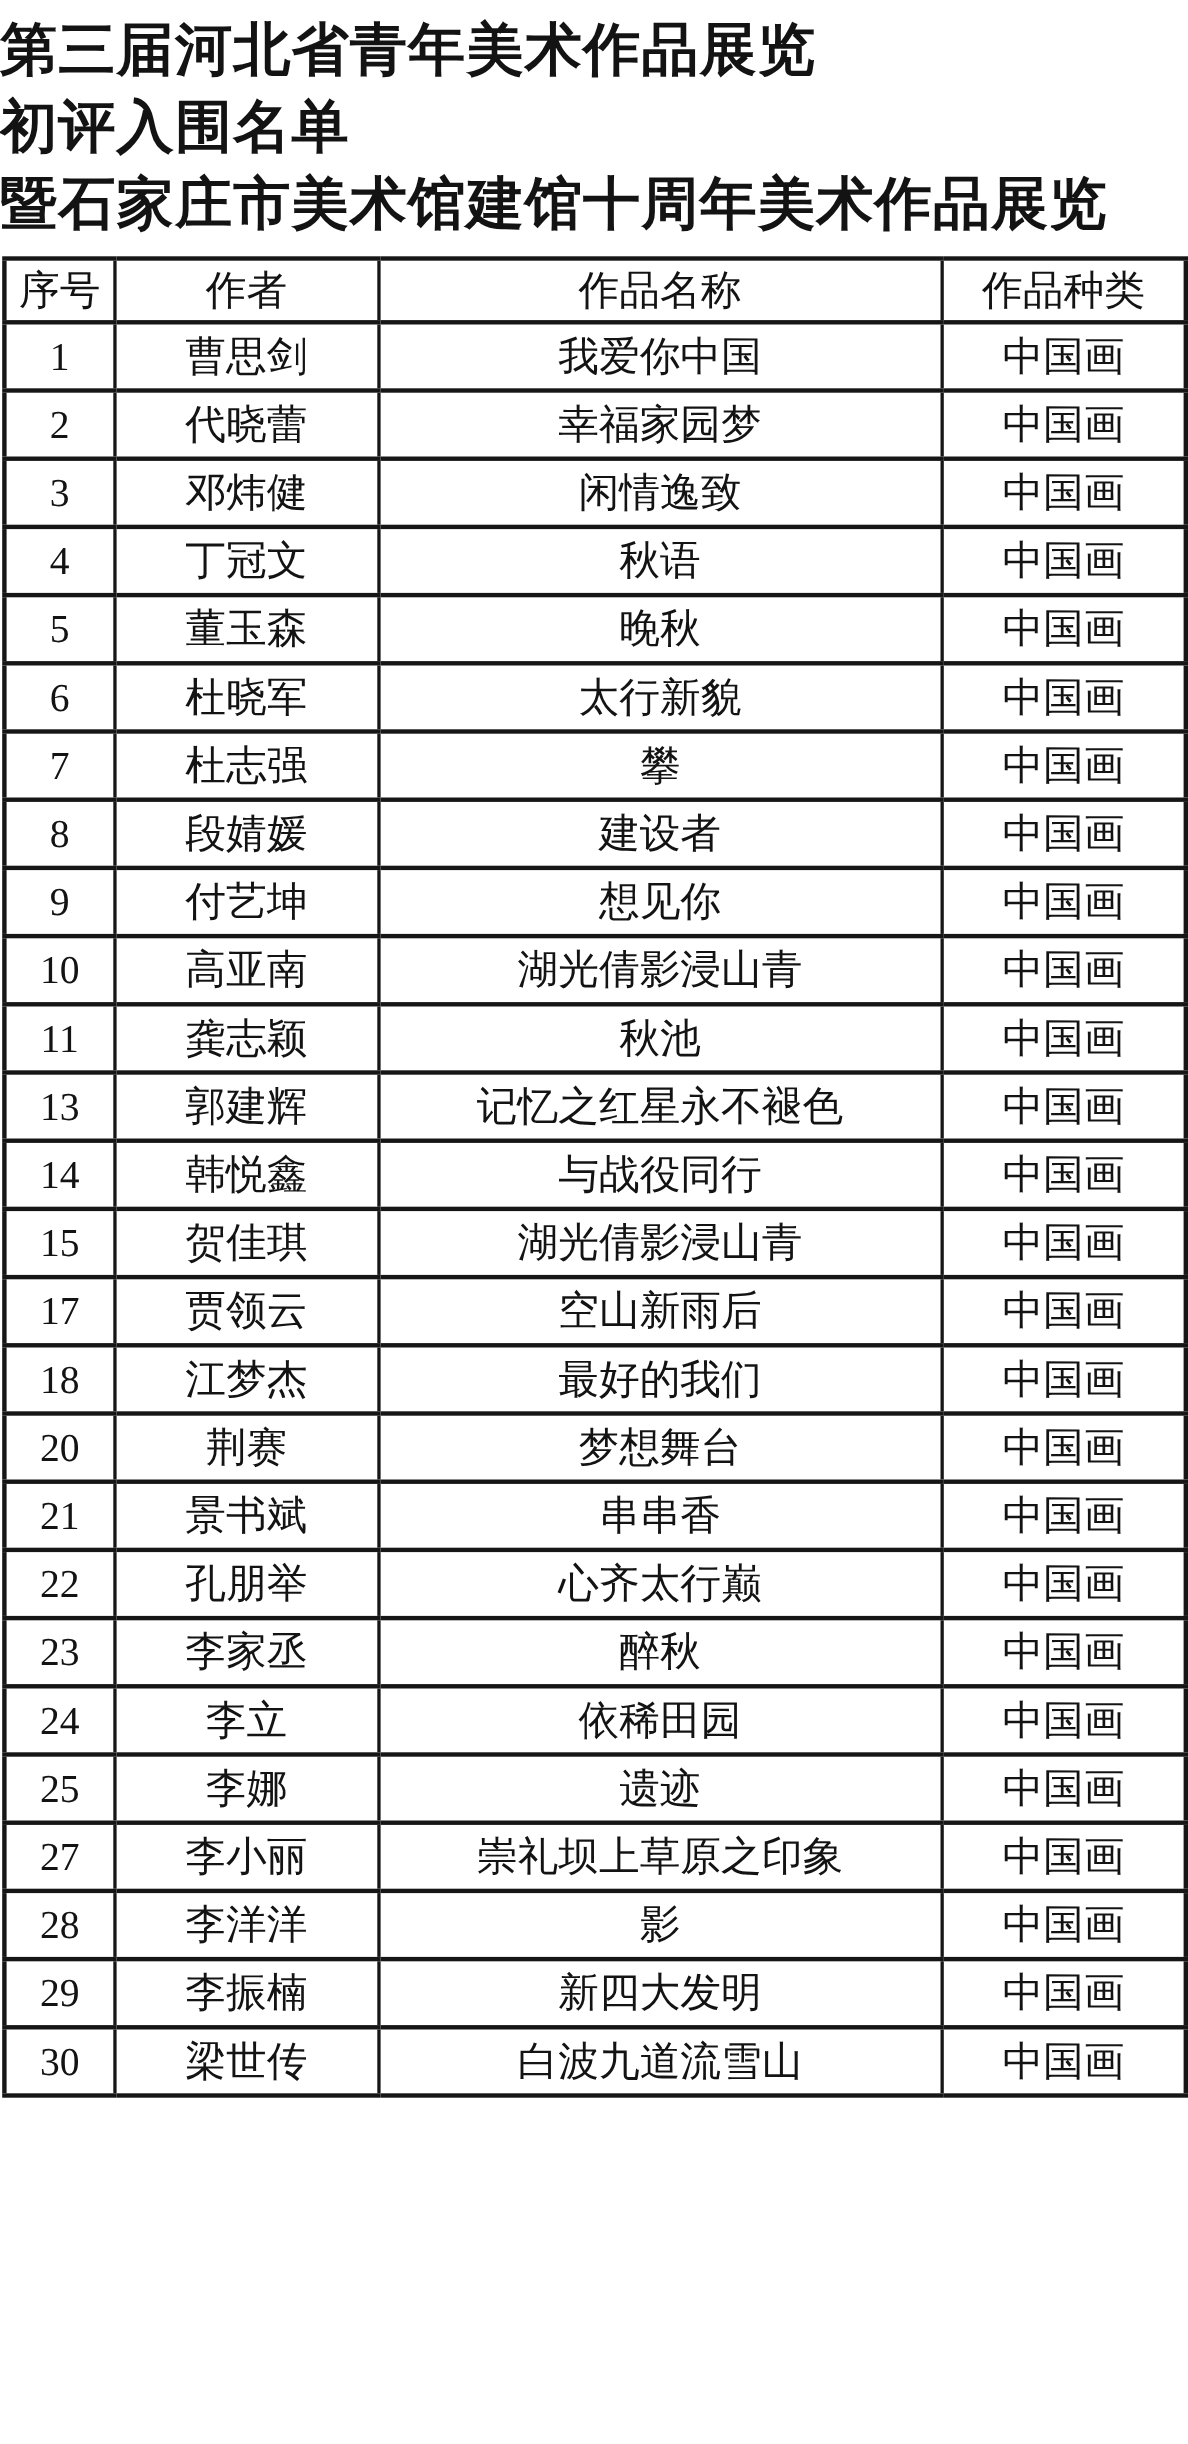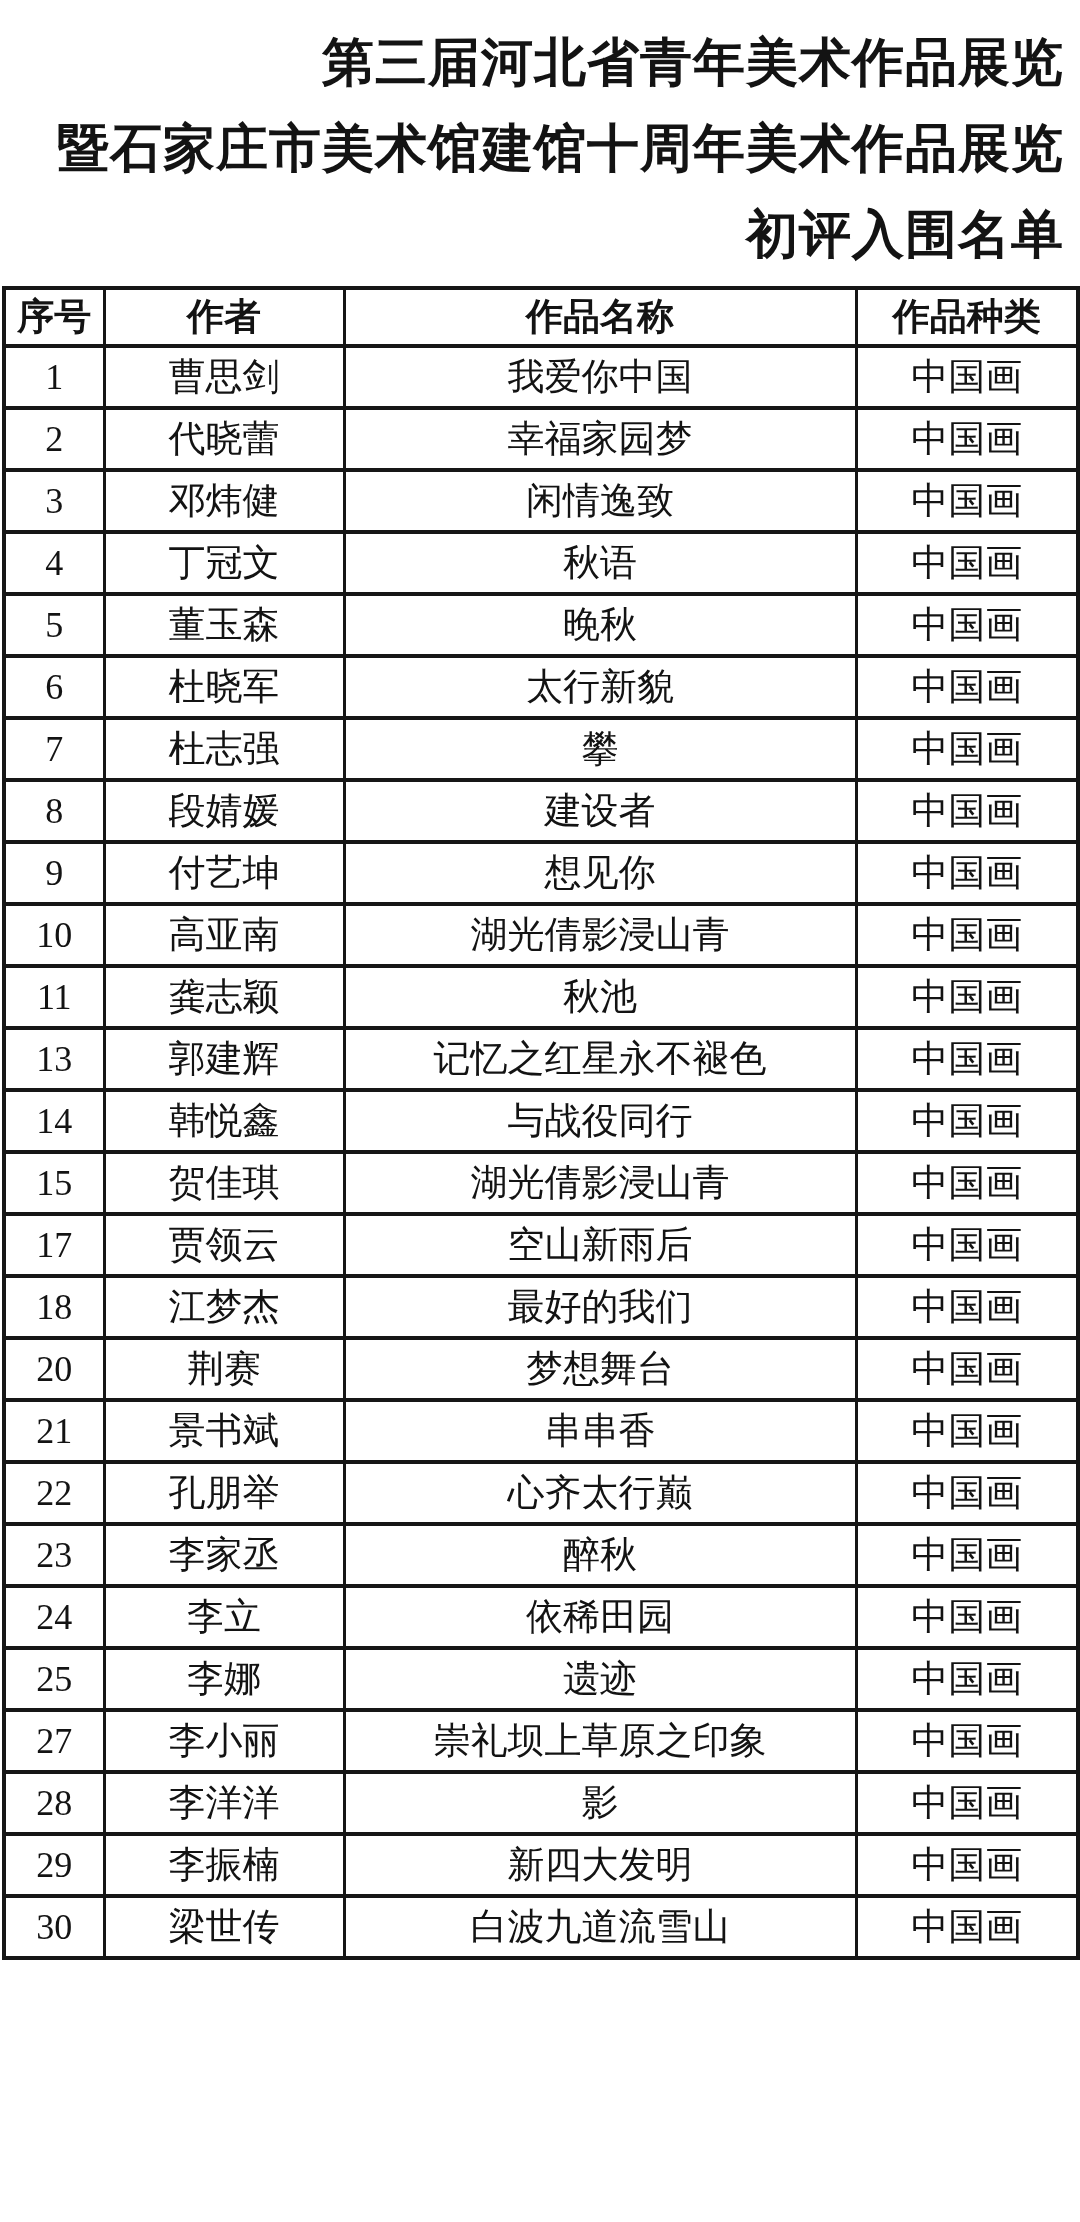--- a/index.html
+++ b/index.html
@@ -16,26 +16,26 @@
   }
   .page {
     width: 1080px;
     height: 2222px;
     background: #ffffff;
   }
   .title-block {
     padding-top: 12px;
   }
   .title-line {
-    margin: 16px;
+    margin: 0;
     height: 70px;
     line-height: 70px;
     font-size: 52px;
     font-weight: 700;
-    text-align: right;
+    text-align: left;
     letter-spacing: 1px;
     white-space: nowrap;
   }
   table.shortlist {
     border-collapse: collapse;
     table-layout: fixed;
     width: 1074px;
     margin: 11px 0 0 2px;
     border: 4px solid #161616;
   }
@@ -49,39 +49,39 @@
     border-bottom-width: 4px;
     padding: 0;
     text-align: center;
     vertical-align: middle;
     font-size: 37px;
     white-space: nowrap;
     overflow: hidden;
   }
   th {
     height: 54px;
-    font-weight: 700;
+    font-weight: 400;
   }
   td {
     height: 58px;
     font-weight: 400;
   }
   td.serial {
     font-size: 36px;
   }
 </style>
 </head>
 <body>
 
 <main class="page">
 
   <header class="title-block">
     <h1 class="title-line">第三届河北省青年美术作品展览</h1>
+    <h1 class="title-line">初评入围名单</h1>
     <h1 class="title-line">暨石家庄市美术馆建馆十周年美术作品展览</h1>
-    <h1 class="title-line">初评入围名单</h1>
   </header>
 
   <table class="shortlist">
     <colgroup>
       <col class="c-serial">
       <col class="c-author">
       <col class="c-work">
       <col class="c-category">
     </colgroup>
     <thead>

